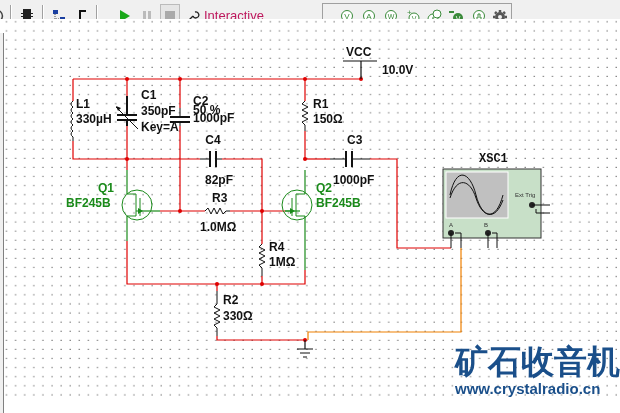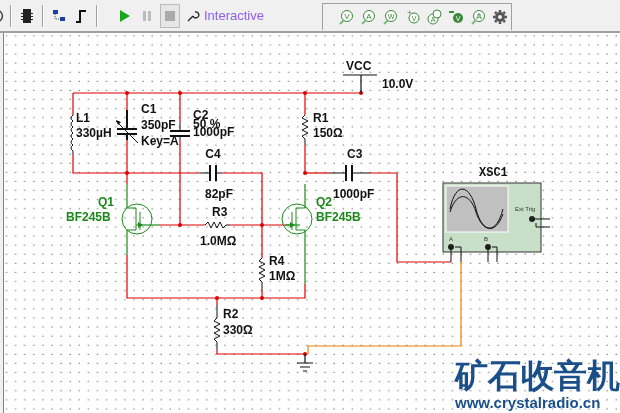--- a/index.html
+++ b/index.html
@@ -1,23 +1,23 @@
 <!DOCTYPE html>
 <html><head>
 <meta charset="utf-8">
 <style>
   html, body { margin:0; padding:0; }
   body { width:620px; height:413px; overflow:hidden; background:#fff; position:relative; font-family:"Liberation Sans", sans-serif; }
   .toolbar { position:absolute; left:0; top:0; width:620px; height:31px; background:#f0f0f0; border-bottom:2px solid #a0a0a0; }
   .tb-group { position:absolute; top:0; height:31px; display:flex; align-items:center; }
   .tb-sep { width:1px; height:22px; background:#a0a0a0; border-right:1px solid #fff; margin:0 4px; }
   .tb-btn { display:inline-flex; align-items:center; justify-content:center; height:22px; min-width:18px; margin:0 2px; cursor:pointer; }
-  .tb-label { font-size:13px; color:#8b5cf6; margin-left:2px; }
+  .tb-label { font-size:13px; color:#be185d; margin-left:2px; }
   .rtool { position:absolute; left:322px; top:3px; width:190px; height:27px; border:1px solid #a0a0a0; border-bottom:none; background:#f0f0f0; display:flex; align-items:center; padding-left:12px; box-sizing:border-box; }
-  .canvas { position:absolute; left:0; top:33px; width:620px; height:380px; background-color:#fff; }
+  .canvas { position:absolute; left:0; top:19px; width:620px; height:380px; background-color:#fff; }
   .leftedge { position:absolute; left:0; top:33px; width:3px; height:380px; background:#f0f0f0; border-right:1px solid #808080; }
   svg text { font-family:"Liberation Sans", sans-serif; }
   .lbl { font-weight:bold; font-size:12px; fill:#111; }
   .lblg { font-weight:bold; font-size:12px; fill:#1a8a1a; }
   .mono { font-family:"Liberation Mono", monospace; }
 </style>
 </head>
 <body>
 
 <div class="toolbar">

